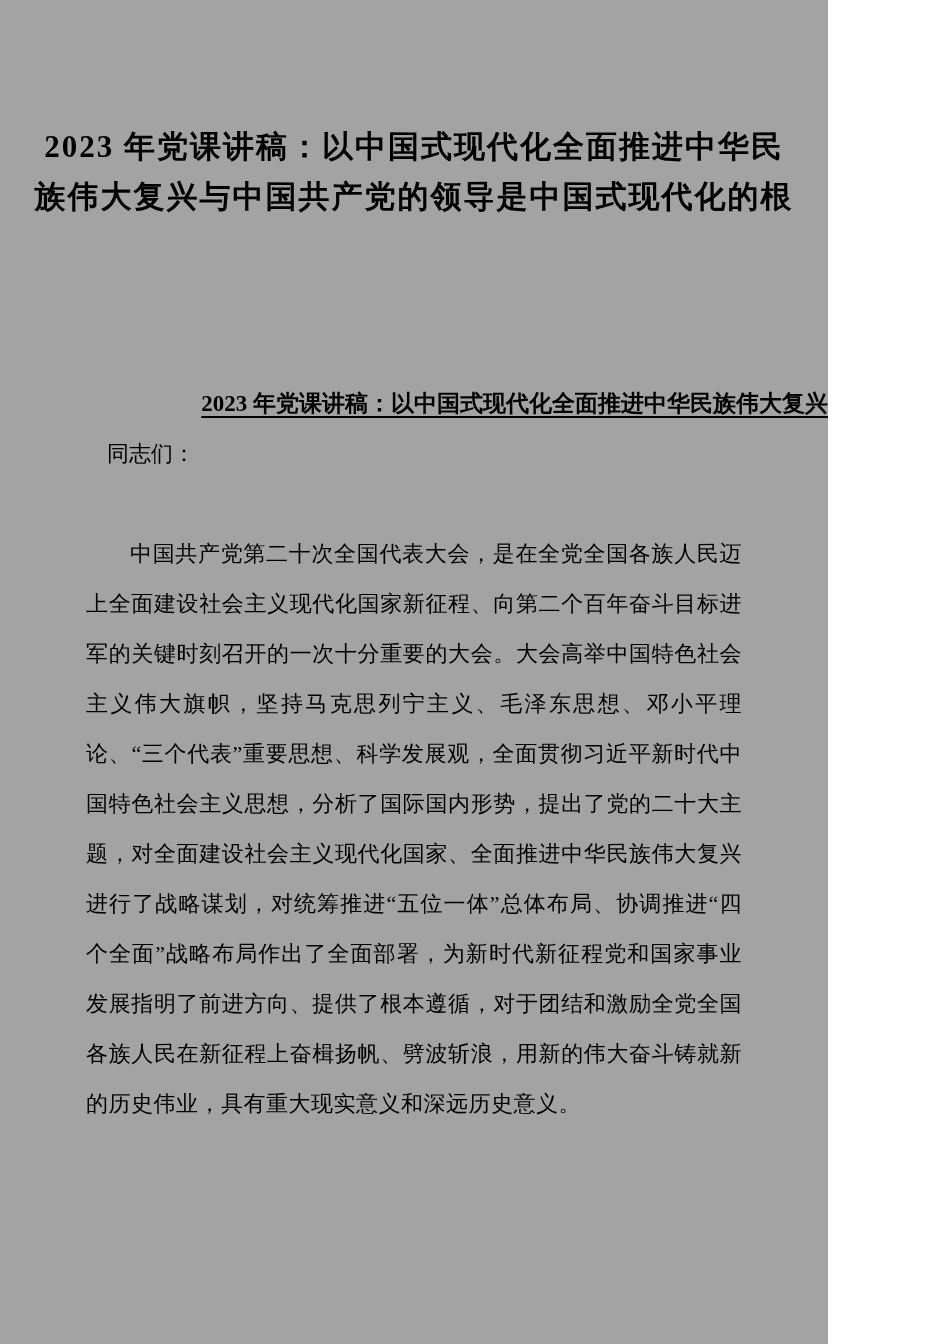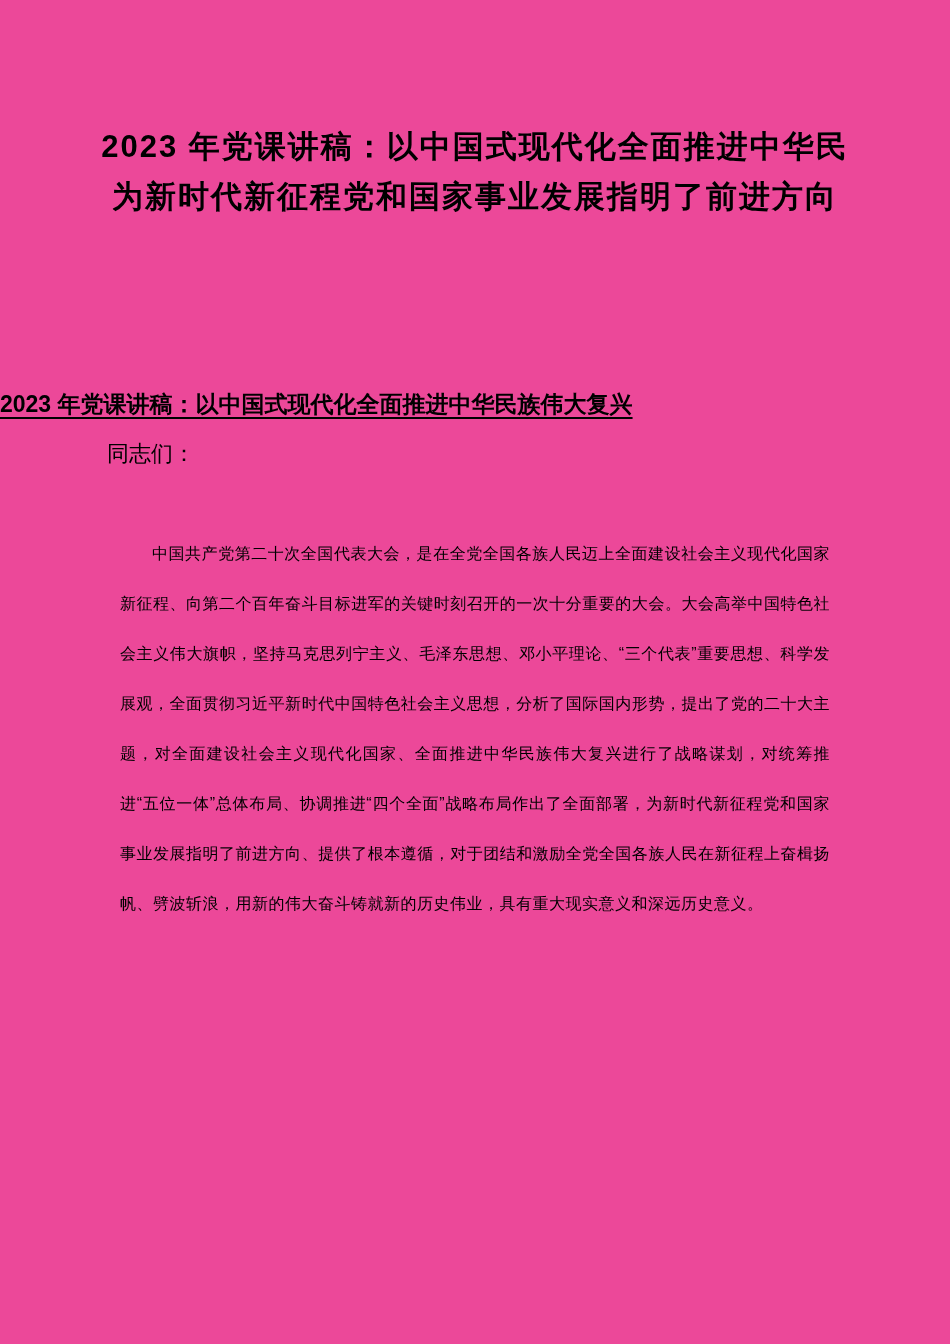--- a/index.html
+++ b/index.html
@@ -2,76 +2,76 @@
 <html><head>
 <meta charset="utf-8">
 <style>
   html, body {
     margin: 0;
     padding: 0;
     background: #ffffff;
   }
   .page {
     position: relative;
-    width: 950px;
+    width: 828px;
     height: 1344px;
-    background: #ec4899;
+    background: #a3a3a3;
     color: #000000;
-    font-family: Liberation Sans, sans-serif;
+    font-family: Liberation Serif, serif;
     overflow: hidden;
   }
   .doc-title {
     padding-top: 122px;
     text-align: center;
     font-weight: 700;
     font-size: 31px;
     line-height: 50px;
     letter-spacing: 2px;
   }
   .doc-title-line {
     white-space: nowrap;
   }
   .section-heading {
     margin-top: 157px;
-    text-align: left;
+    text-align: right;
     font-size: 23px;
     font-weight: 700;
     line-height: 50px;
     white-space: nowrap;
   }
   .section-heading .underlined {
     text-decoration: underline;
     text-decoration-thickness: 2px;
     text-underline-offset: 5px;
   }
   .salutation {
     margin: 0;
     padding: 0 63px;
     font-size: 22px;
     line-height: 50px;
     text-indent: 2em;
   }
   .body-paragraph {
     margin: 50px 0 0 0;
-    padding: 0 120px;
-    font-size: 16px;
+    padding: 0 86px;
+    font-size: 22px;
     line-height: 50px;
     text-indent: 2em;
     text-align: justify;
     letter-spacing: 0.5px;
   }
 </style>
 </head>
 <body>
 
 <div class="page">
 
   <div class="doc-title">
     <div class="doc-title-line">2023 年党课讲稿：以中国式现代化全面推进中华民</div>
-    <div class="doc-title-line">为新时代新征程党和国家事业发展指明了前进方向</div>
+    <div class="doc-title-line">族伟大复兴与中国共产党的领导是中国式现代化的根</div>
   </div>
 
   <div class="section-heading">
     <span class="underlined">2023 年党课讲稿：以中国式现代化全面推进中华民族伟大复兴</span>
   </div>
 
   <p class="salutation">同志们：</p>
 
   <p class="body-paragraph">中国共产党第二十次全国代表大会，是在全党全国各族人民迈上全面建设社会主义现代化国家新征程、向第二个百年奋斗目标进军的关键时刻召开的一次十分重要的大会。大会高举中国特色社会主义伟大旗帜，坚持马克思列宁主义、毛泽东思想、邓小平理论、“三个代表”重要思想、科学发展观，全面贯彻习近平新时代中国特色社会主义思想，分析了国际国内形势，提出了党的二十大主题，对全面建设社会主义现代化国家、全面推进中华民族伟大复兴进行了战略谋划，对统筹推进“五位一体”总体布局、协调推进“四个全面”战略布局作出了全面部署，为新时代新征程党和国家事业发展指明了前进方向、提供了根本遵循，对于团结和激励全党全国各族人民在新征程上奋楫扬帆、劈波斩浪，用新的伟大奋斗铸就新的历史伟业，具有重大现实意义和深远历史意义。</p>
 

